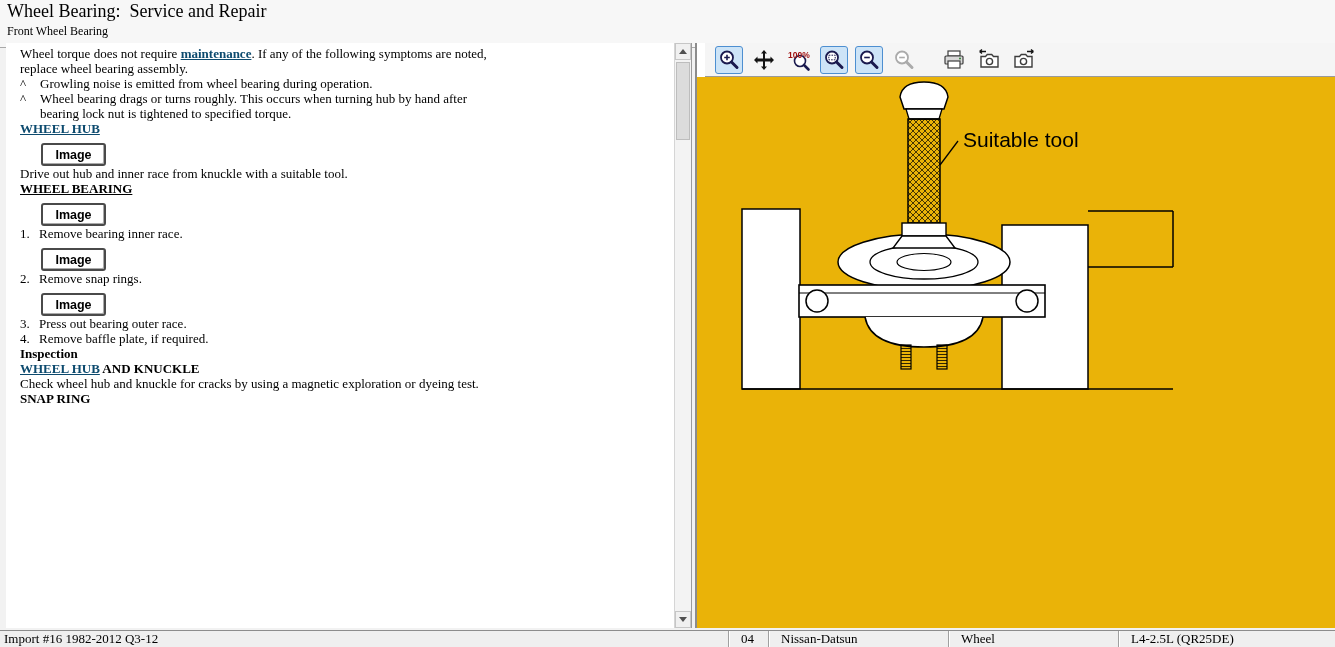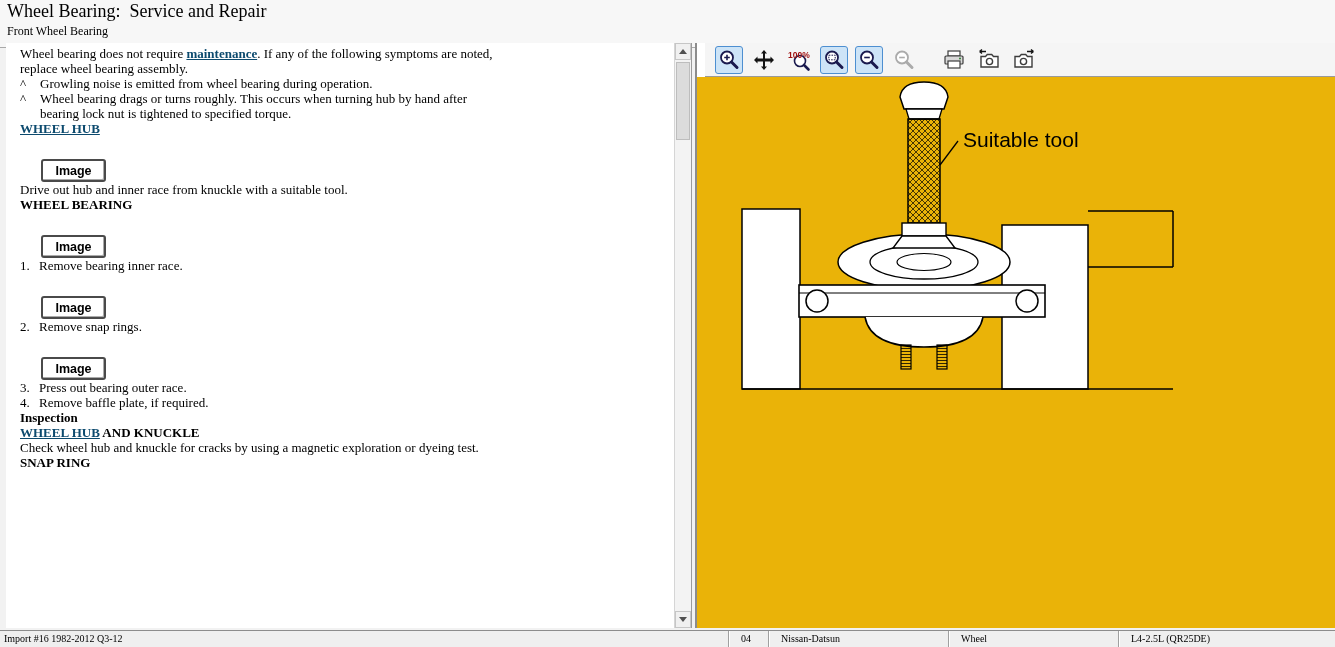--- a/index.html
+++ b/index.html
@@ -20,26 +20,26 @@
                background:#fff; border-right:1px solid #9a9a9a; }
   .doc-content { position:absolute; left:0; top:0; right:17px; bottom:0;
                  overflow:hidden; padding:3px 0 0 14px; font-size:13px; line-height:15px; }
   .doc-content p, .doc-content div { margin:0; }
   a.doclink { color:#0c4a6e; font-weight:bold; text-decoration:underline; cursor:pointer; }
   .intro { width:474px; }
   .bullet { display:flex; margin-left:24px; }
   .bullet .glyph { width:20px; flex:0 0 20px; }
   .bullet .btext { max-width:462px; }
   .linkline { margin-left:24px; margin-top:15px; }
-  .img-btn { display:block; margin:23px 0 0 21px; width:65px; height:23px;
+  .img-btn { display:block; margin:7px 0 0 21px; width:65px; height:23px;
              background:#fff; border:2px solid #4a4a4a; border-radius:3px;
              font:bold 12.5px "Liberation Sans", sans-serif; color:#000;
              box-shadow:inset -1px -1px 0 #aaa; cursor:pointer; padding:0; }
   .para { margin-left:24px; }
-  .mt30 { margin-top:30px; } .mt29 { margin-top:29px; } .mt14 { margin-top:14px; }
+  .mt30 { margin-top:30px; } .mt29 { margin-top:29px; } .mt14 { margin-top:14px;text-decoration:underline; }
   .mt15 { margin-top:15px; } .mt13 { margin-top:13px; }
   .bold { font-weight:bold; }
   .w470 { max-width:470px; }
   .step { display:flex; margin-left:24px; }
   .step .num { width:19px; flex:0 0 19px; }
   .insp-link { margin-left:44px; }
 
   
   .scrollbar { position:absolute; top:0; right:0; bottom:0; width:17px;
                background:#f3f3f3; border-left:1px solid #d5d5d5; }
@@ -65,38 +65,38 @@
             padding:0; cursor:pointer; }
   .tb-btn.selected { background:#cde4f7; border-color:#4d8fd1; }
   .tb-btn.disabled { cursor:default; }
   .tb-spacer { width:8px; }
   .canvas { position:absolute; left:0; top:34px; right:0; bottom:0; background:#eab308;text-decoration:underline; }
   .canvas svg text.annot { font-family:"Liberation Sans", sans-serif; font-size:21px; }
 
   
   .status-bar { position:absolute; left:0; top:630px; width:1335px; height:17px;
                 background:#efefef; border-top:1px solid #8c8c8c;
-                display:flex; font-size:10px; line-height:16px; }
+                display:flex; font-size:13px; line-height:16px; }
   .status-cell { padding:0 4px; white-space:nowrap; overflow:hidden; }
   .status-cell + .status-cell { border-left:1px solid #a0a0a0; box-shadow:inset 1px 0 0 #fff;padding-left:12px; }
   .sc-0 { width:728px; } .sc-1 { width:40px; } .sc-2 { width:180px; }
   .sc-3 { width:170px; } .sc-4 { flex:1; }
 </style>
 </head>
 <body>
 
 <div class="header">
   <div class="page-title">Wheel Bearing:  Service and Repair</div>
   <div class="page-subtitle">Front Wheel Bearing</div>
 </div>
 
 <div class="doc-panel">
   <div class="doc-content">
 
-    <p class="intro"><span>Wheel bearing does not require </span><a class="doclink">maintenance</a><span>. If any of the following symptoms are noted, replace wheel bearing assembly.</span></p>
+    <p class="intro"><span>Wheel torque does not require </span><a class="doclink">maintenance</a><span>. If any of the following symptoms are noted, replace wheel bearing assembly.</span></p>
 
     <div class="bullet">
       <span class="glyph">^</span>
       <span class="btext">Growling noise is emitted from wheel bearing during operation.</span>
     </div>
     <div class="bullet">
       <span class="glyph">^</span>
       <span class="btext">Wheel bearing drags or turns roughly. This occurs when turning hub by hand after bearing lock nut is tightened to specified torque.</span>
     </div>
 

